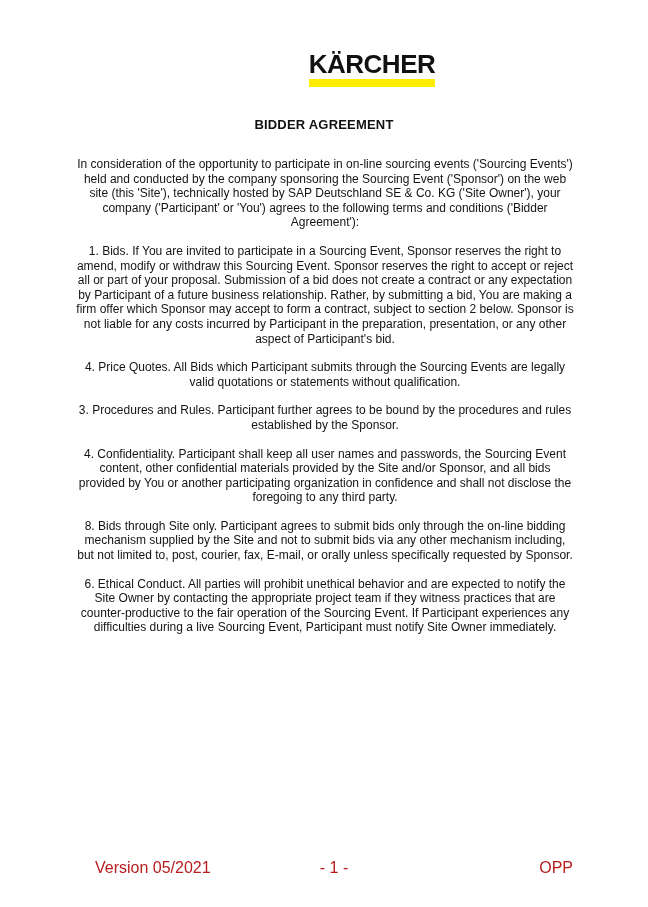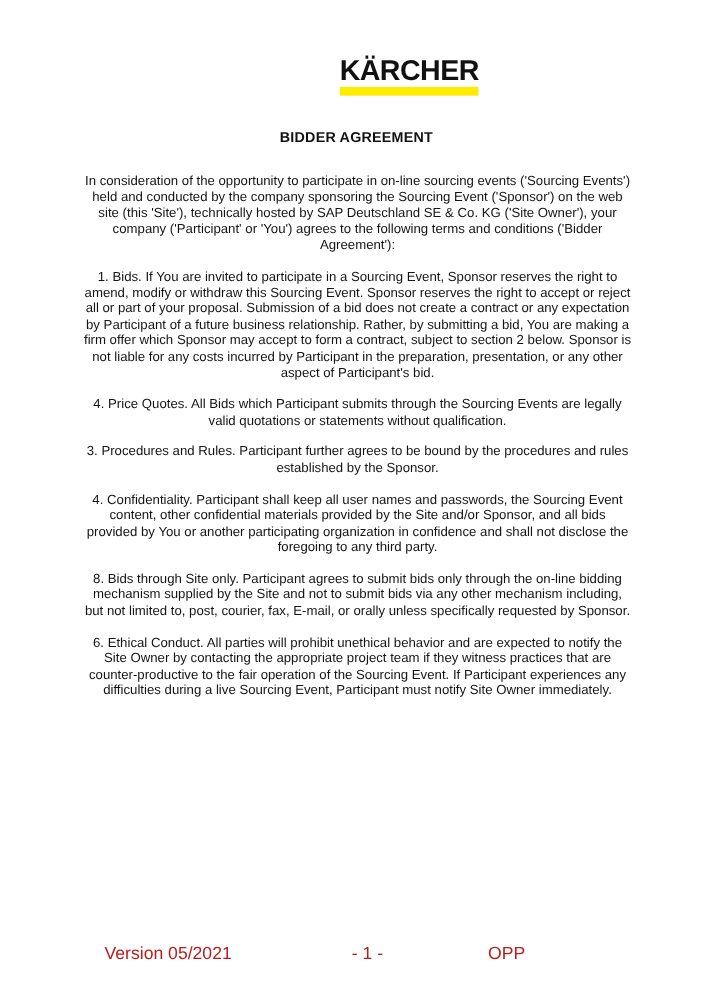--- a/index.html
+++ b/index.html
@@ -72,21 +72,21 @@
     right: 75px;
     display: grid;
     grid-template-columns: 1fr auto 1fr;
     font-size: 16px;
     line-height: 14px;
     color: #b91c1c;
     margin-left: 20px;
   }
   .footer .f-left   { text-align: left; }
   .footer .f-center { text-align: center; }
-  .footer .f-right  { text-align: center; }
+  .footer .f-right  { text-align: right; }
 </style>
 </head>
 <body>
 
 <div class="page">
 
   <div class="logo-wrap">
     <div class="logo">
       <div class="logo-text" data-bind="logo.text">KÄRCHER</div>
       <div class="logo-bar" data-bind-bg="colors.brand_yellow" style="background: rgb(255, 237, 0);"></div>

